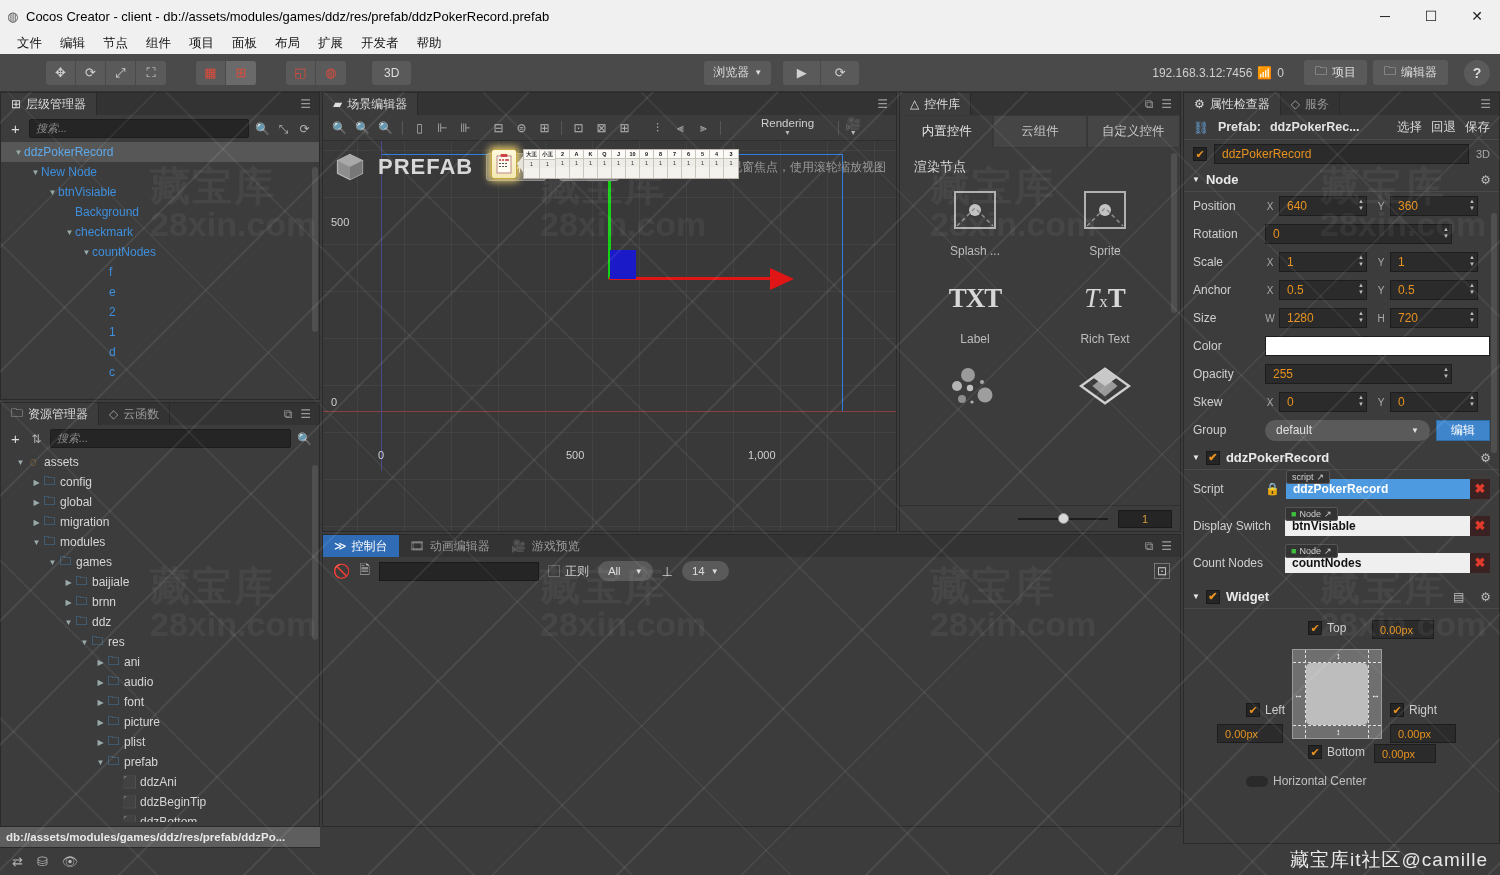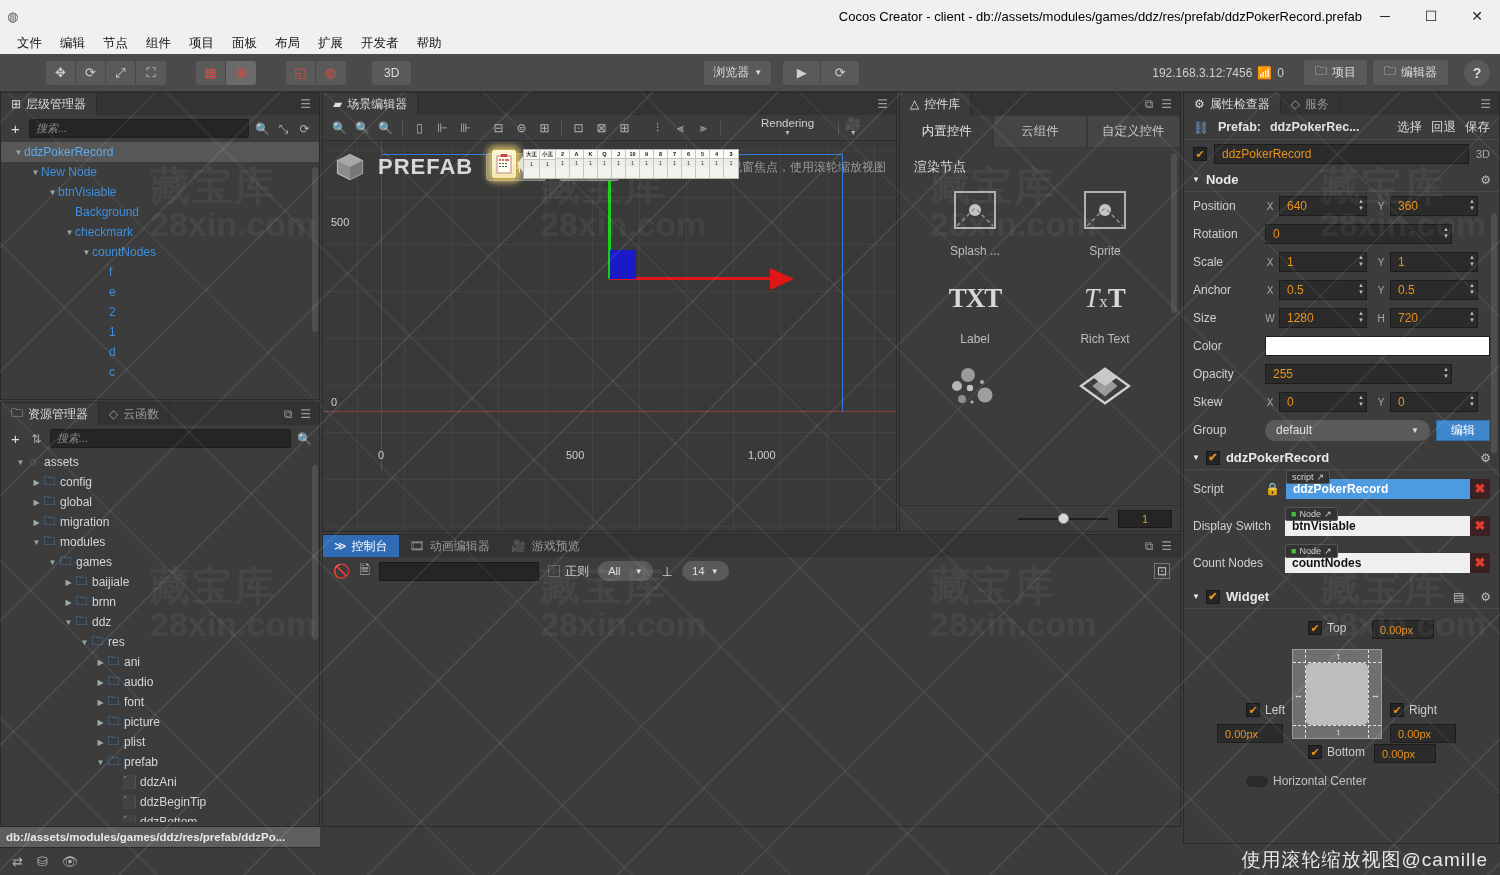--- a/index.html
+++ b/index.html
@@ -13,21 +13,21 @@
   .wm { position:absolute; color:rgba(255,255,255,.055); font-size:40px; font-weight:bold;
         pointer-events:none; line-height:1.05; letter-spacing:2px; z-index:60; white-space:nowrap;}
   .wm small { font-size:34px; display:block; letter-spacing:0; }
   .diagwrap{position:absolute;inset:0;pointer-events:none;z-index:58;overflow:hidden;
     background-image:repeating-linear-gradient(135deg, transparent 0 86px, rgba(255,255,255,.07) 86px 88px),
                      repeating-linear-gradient(45deg, transparent 0 110px, rgba(255,255,255,.05) 110px 112px);}
   
   #titlebar{height:32px;background:#f0f0f0;color:#000;display:flex;align-items:center;
     font-size:13px;position:relative;z-index:70;}
   #titlebar .tb-icon{width:26px;text-align:center;font-size:13px;color:#555;}
-  #titlebar .tb-title{flex:1;overflow:hidden;white-space:nowrap;text-align:right;}
+  #titlebar .tb-title{flex:1;overflow:hidden;white-space:nowrap;}
   .winbtn{width:46px;height:32px;display:flex;align-items:center;justify-content:center;font-size:14px;color:#222;}
   
   #menubar{height:22px;background:#f0f0f0;color:#111;display:flex;align-items:center;
     padding-left:8px;font-size:12.5px;position:relative;z-index:70;}
   #menubar div{padding:2px 9px;}
   
   #toolbar{height:38px;background:#4a4a4a;display:flex;align-items:center;padding:0 10px;
     gap:6px;position:relative;z-index:65;border-bottom:1px solid #333;}
   .tgrp{display:flex;background:#5a5a5a;border-radius:3px;overflow:hidden;}
   .tbtn{width:30px;height:24px;display:flex;align-items:center;justify-content:center;
@@ -995,13 +995,13 @@
 
 <div class="diagwrap"></div>
 <div class="wm" style="left:150px;top:165px;">藏宝库<small>28xin.com</small></div>
 <div class="wm" style="left:540px;top:165px;">藏宝库<small>28xin.com</small></div>
 <div class="wm" style="left:930px;top:165px;">藏宝库<small>28xin.com</small></div>
 <div class="wm" style="left:1320px;top:165px;">藏宝库<small>28xin.com</small></div>
 <div class="wm" style="left:150px;top:565px;">藏宝库<small>28xin.com</small></div>
 <div class="wm" style="left:540px;top:565px;">藏宝库<small>28xin.com</small></div>
 <div class="wm" style="left:930px;top:565px;">藏宝库<small>28xin.com</small></div>
 <div class="wm" style="left:1320px;top:565px;">藏宝库<small>28xin.com</small></div>
-<div style="position:absolute;right:12px;bottom:2px;font-size:19px;color:#e8e8e8;z-index:80;letter-spacing:1px;">使用滚轮缩放视图@camille</div>
+<div style="position:absolute;right:12px;bottom:2px;font-size:19px;color:#e8e8e8;z-index:80;letter-spacing:1px;">藏宝库it社区@camille</div>
 
 </body></html>

